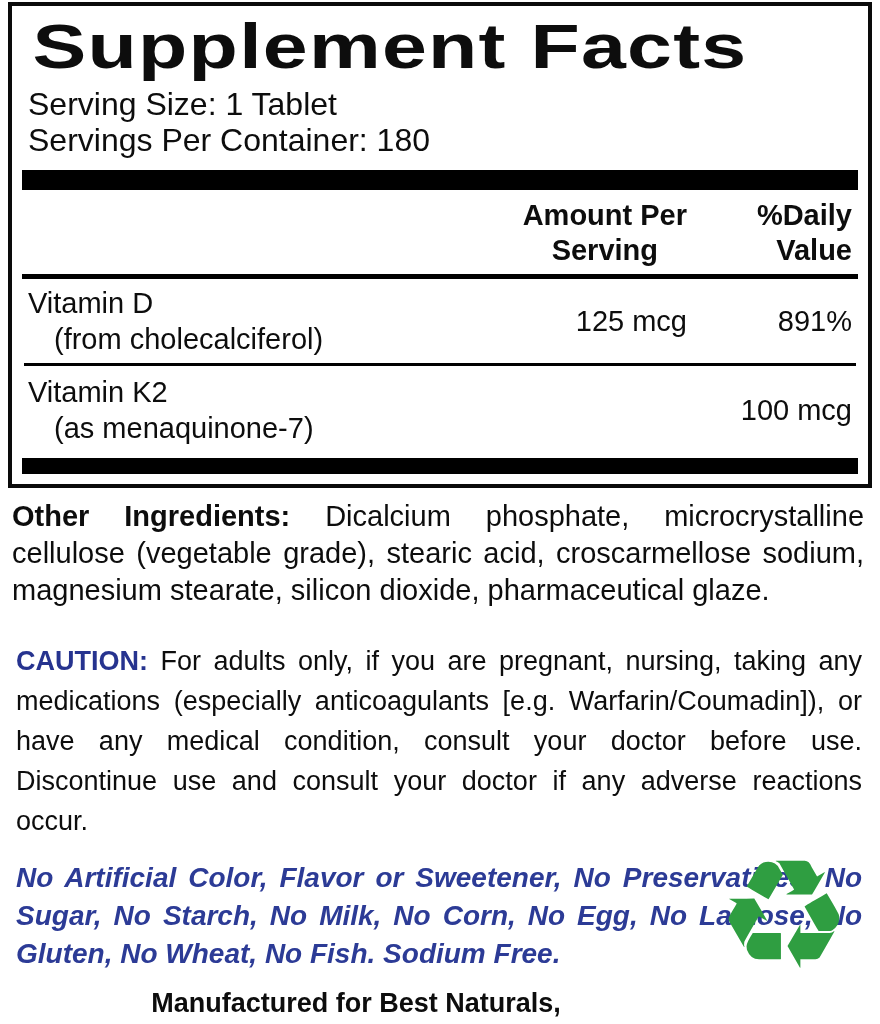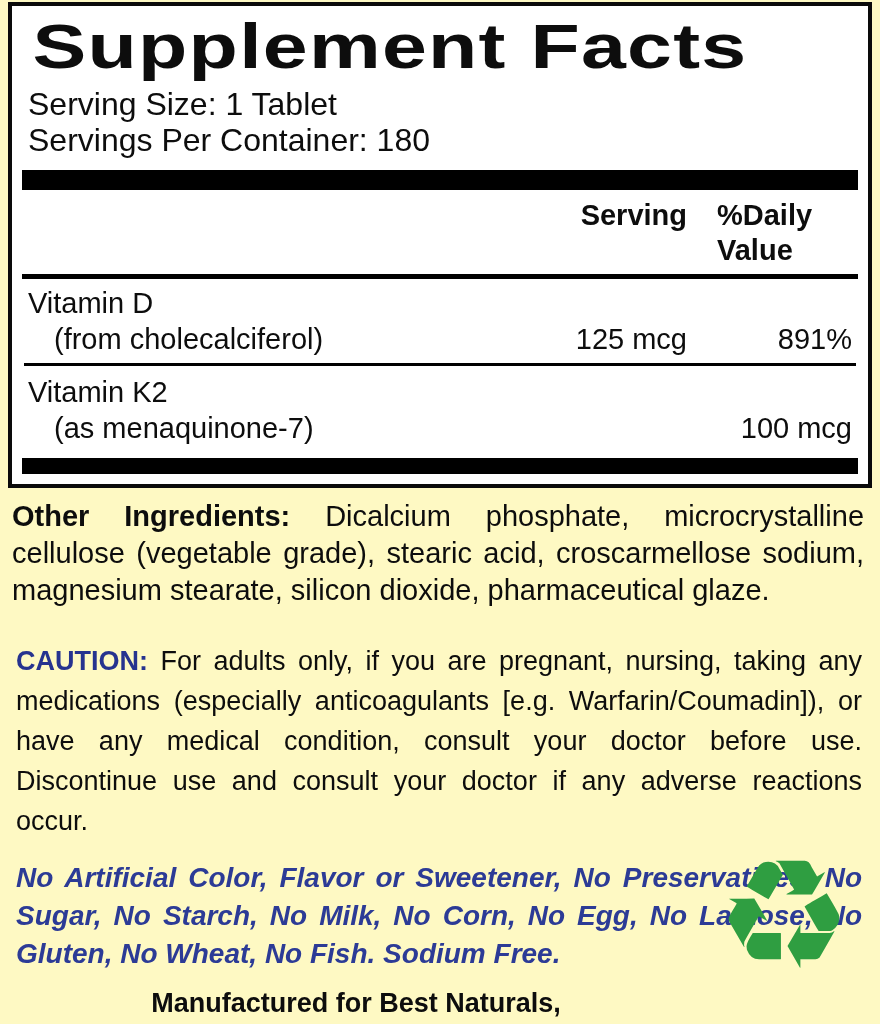--- a/index.html
+++ b/index.html
@@ -1,35 +1,35 @@
 <!DOCTYPE html>
 <html><head>
 <meta charset="utf-8">
 <style>
   html,body{margin:0;padding:0;}
   body{font-family:"Liberation Sans", sans-serif; background:#e9e7e7;}
-  #page{position:relative; width:880px; height:1024px; background:#fef9c3; overflow:hidden; color:#0d0d0d;}
+  #page{position:relative; width:880px; height:1024px; background:#ffffff; overflow:hidden; color:#0d0d0d;}
 
   
   .panel{position:relative; margin:2px 8px 0 8px; border:4px solid #0a0a0a; background:#ffffff;}
   .title{font-size:63px; font-weight:900; line-height:1.02; letter-spacing:1px;
          padding:8px 0 2px 16px; white-space:nowrap;
          transform:scaleX(1.28); transform-origin:left center;}
   .serv{font-size:32px; line-height:36px; padding-left:16px;}
   .serv.first{margin-top:6px;}
   .thickbar{height:20px; background:#000; margin:12px 10px 0 10px;}
   .thickbar.bottom{height:16px; margin:8px 10px 10px 10px;}
 
   .hdr{display:flex; justify-content:flex-end; align-items:flex-start;
        font-weight:bold; font-size:29px; line-height:35px; padding:8px 16px 6px 0; text-align:center;}
   .hdr .amountcol{margin-right:30px;}
-  .hdr .dailycol{width:135px; text-align:left;}
+  .hdr .dailycol{width:135px; text-align:right;}
   .rule{height:5px; background:#000; margin:0 10px;}
 
-  .row{display:flex; align-items:flex-end; font-size:29px; line-height:36px; padding:6px 16px 4px 0;}
+  .row{display:flex; align-items:center; font-size:29px; line-height:36px; padding:6px 16px 4px 0;}
   .row .name{flex:1; padding-left:16px;}
   .row .name .sub{padding-left:26px;}
   .row .amount{width:150px; text-align:right;}
   .row .daily{width:135px; text-align:right; margin-left:30px;}
   .sep{height:3px; background:#000; margin:2px 12px;}
 
   
   .other{margin:10px 16px 0 12px; font-size:29px; line-height:37px; text-align:justify;}
   .other .lead{font-weight:bold;margin-top:40px;}
 
@@ -52,20 +52,21 @@
 
   <div class="panel">
     <div class="title">Supplement Facts</div>
     <div class="serv first">Serving Size: 1 Tablet</div>
     <div class="serv">Servings Per Container: 180</div>
 
     <div class="thickbar"></div>
 
     <div class="hdr">
       <div class="amountcol">
+        <div>Amount Per</div>
         <div>Serving</div>
       </div>
       <div class="dailycol">
         <div>%Daily</div>
         <div>Value</div>
       </div>
     </div>
 
     <div class="rule"></div>
 

